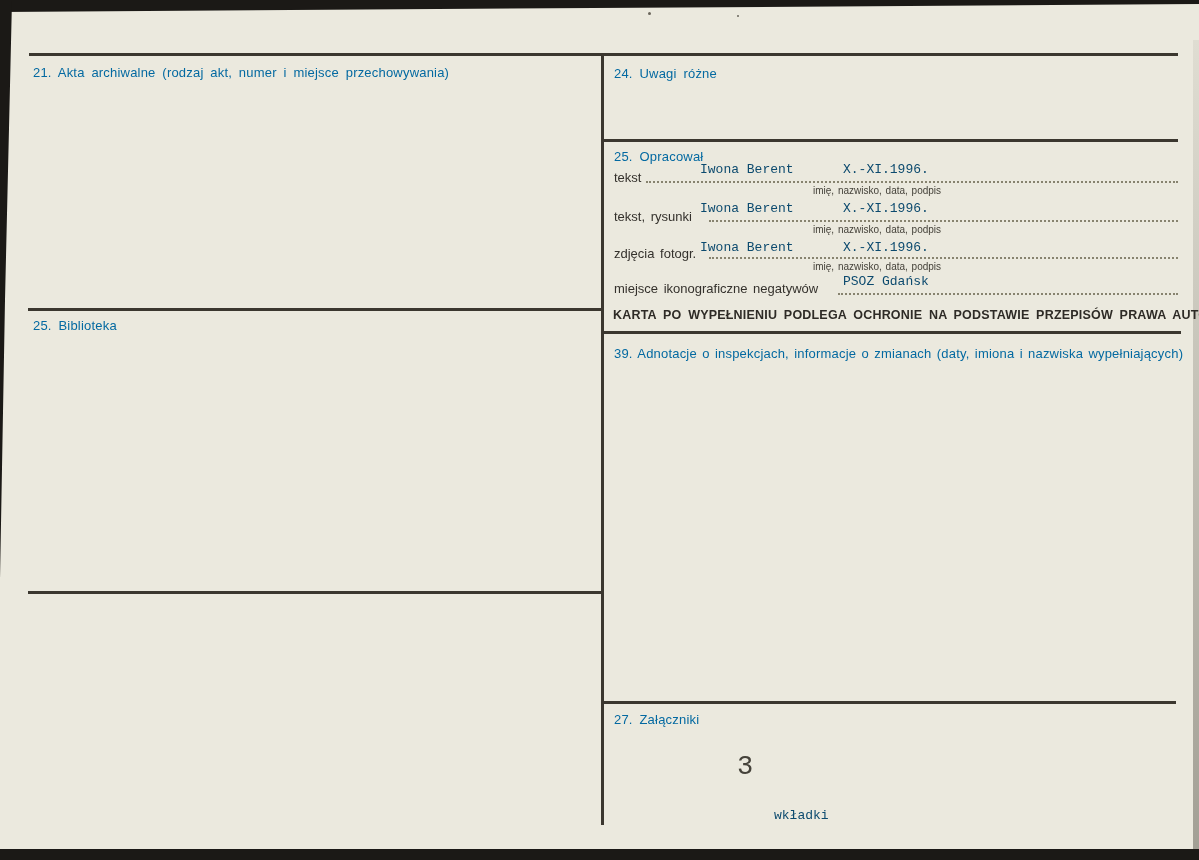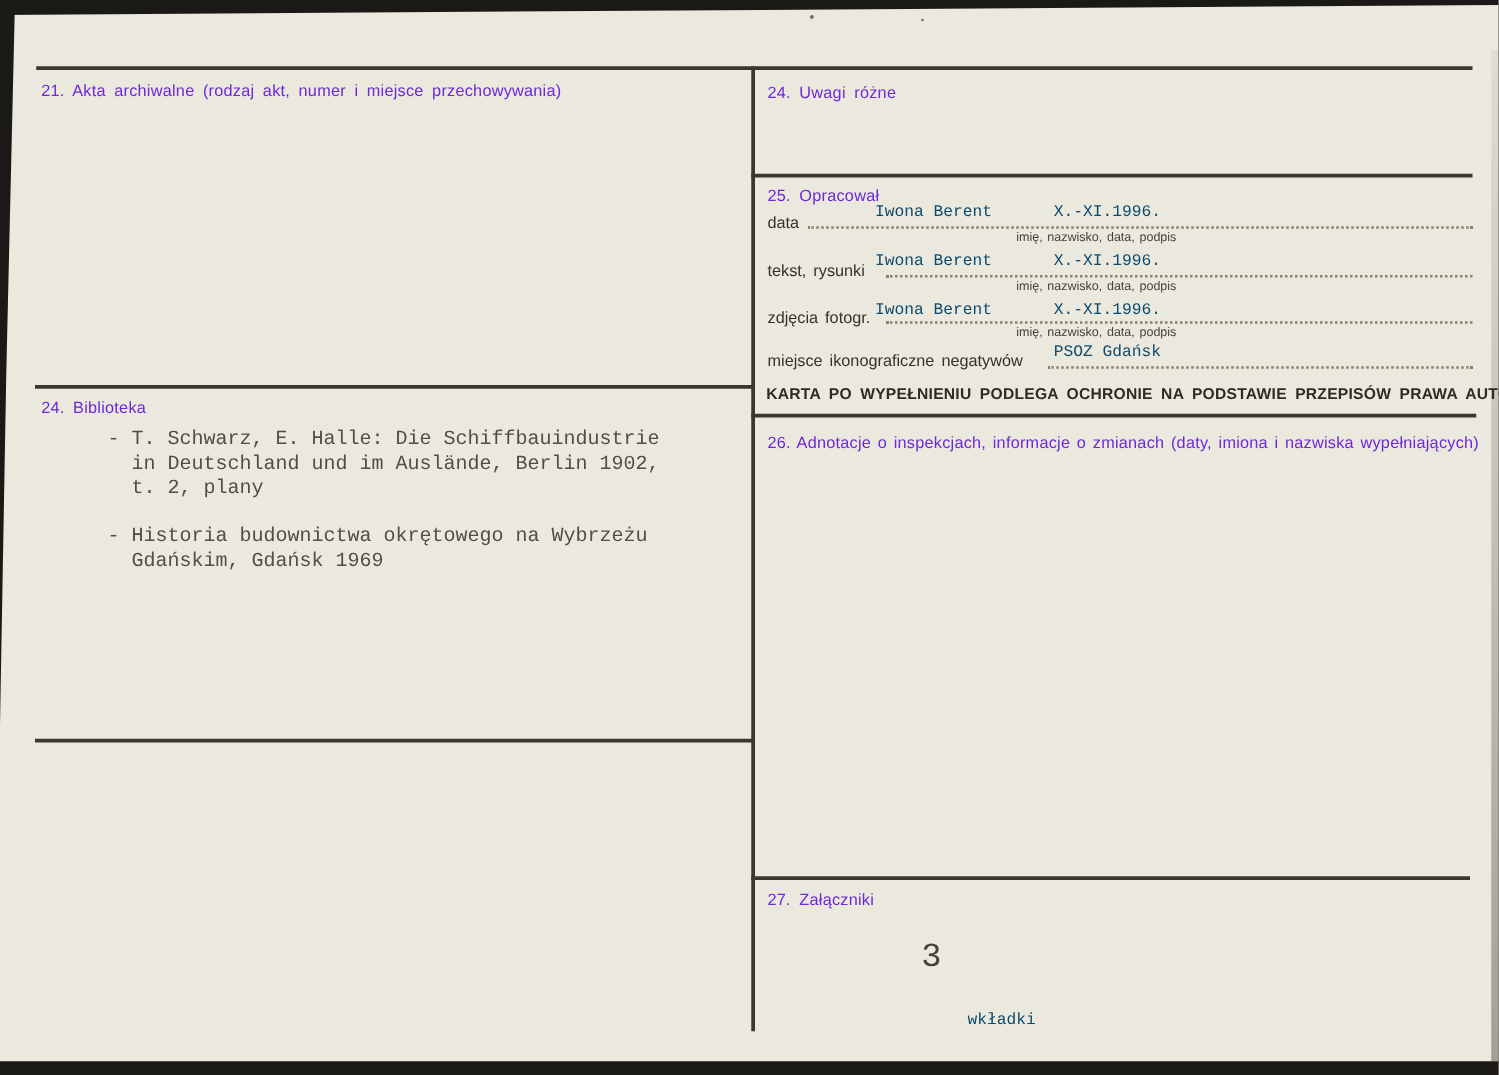--- a/index.html
+++ b/index.html
@@ -20,21 +20,21 @@
   .edge-right{position:absolute;left:1193px;top:40px;width:6px;height:809px;
     background:linear-gradient(to bottom,rgba(120,116,104,0.10),rgba(74,70,60,0.45));}
   .speck{position:absolute;width:3px;height:3px;border-radius:50%;background:#6a665c;}
 
   
   .hline,.vline{position:absolute;background:#3b372f;}
   .hline{height:3px;}
   .vline{width:3px;}
 
   
-  .hdr{position:absolute;font-size:13px;letter-spacing:.2px;word-spacing:3px;color:#6d28d9;white-space:nowrap;}
+  .hdr{position:absolute;font-size:13px;letter-spacing:.2px;word-spacing:3px;color:#0369a1;white-space:nowrap;}
   .hdr-tight{word-spacing:1.5px;}
   .tw{position:absolute;font-family:Liberation Mono, monospace;
       font-size:13px;color:#0c4a6e;white-space:nowrap;}
   .tw-block{position:absolute;font-family:"Liberation Mono","DejaVu Sans Mono",monospace;
       font-size:16px;line-height:19.5px;color:#524e45;white-space:pre;}
   .fld-label{position:absolute;font-size:13px;word-spacing:2px;color:#34312c;white-space:nowrap;}
   .dotline{position:absolute;height:0;border-bottom:2px dotted #87836f;}
   .caption{position:absolute;font-size:10px;color:#45423a;word-spacing:1px;white-space:nowrap;}
   .notice{position:absolute;font-size:12.5px;font-weight:bold;letter-spacing:.2px;word-spacing:3px;
       color:#2e2b26;white-space:nowrap;}
@@ -56,35 +56,29 @@
   <div class="hline" style="left:29px;top:53px;width:1149px;"></div>
   <div class="vline" style="left:601px;top:53px;height:772px;"></div>
   <div class="hline" style="left:28px;top:308px;width:574px;"></div>
   <div class="hline" style="left:28px;top:591px;width:574px;"></div>
   <div class="hline" style="left:601px;top:139px;width:577px;"></div>
   <div class="hline" style="left:601px;top:331px;width:580px;"></div>
   <div class="hline" style="left:601px;top:701px;width:575px;"></div>
 
   <div class="hdr" style="left:33px;top:65px;">21. Akta archiwalne (rodzaj akt, numer i miejsce przechowywania)</div>
 
-  <div class="hdr" style="left:33px;top:318px;">24. Biblioteka</div>
-  <div class="tw-block" style="left:86px;top:342px;">- T. Schwarz, E. Halle: Die Schiffbauindustrie
-  in Deutschland und im Auslände, Berlin 1902,
-  t. 2, plany
-
-- Historia budownictwa okrętowego na Wybrzeżu
-  Gdańskim, Gdańsk 1969</div>
+  <div class="hdr" style="left:33px;top:318px;">25. Biblioteka</div>
 
 
   <div class="hdr" style="left:614px;top:66px;">24. Uwagi różne</div>
 
   <div class="hdr" style="left:614px;top:149px;">25. Opracował</div>
 
   <div>
-    <div class="fld-label" style="left:614px;top:170px;">data</div>
+    <div class="fld-label" style="left:614px;top:170px;">tekst</div>
     <div class="dotline" style="left:646px;top:181px;width:532px;"></div>
     <div class="tw" style="left:700px;top:162px;">Iwona Berent</div>
     <div class="tw" style="left:843px;top:162px;">X.-XI.1996.</div>
     <div class="caption" style="left:813px;top:185px;">imię, nazwisko, data, podpis</div>
   </div>
 
   <div>
     <div class="fld-label" style="left:614px;top:209px;">tekst, rysunki</div>
     <div class="dotline" style="left:709px;top:220px;width:469px;"></div>
     <div class="tw" style="left:700px;top:201px;">Iwona Berent</div>
@@ -101,19 +95,19 @@
   </div>
 
   <div>
     <div class="fld-label" style="left:614px;top:281px;">miejsce ikonograficzne negatywów</div>
     <div class="dotline" style="left:838px;top:293px;width:340px;"></div>
     <div class="tw" style="left:843px;top:274px;">PSOZ Gdańsk</div>
   </div>
 
   <div class="notice" style="left:613px;top:308px;">KARTA PO WYPEŁNIENIU PODLEGA OCHRONIE NA PODSTAWIE PRZEPISÓW PRAWA AUTORSKIEGO</div>
 
-  <div class="hdr hdr-tight" style="left:614px;top:346px;">26. Adnotacje o inspekcjach, informacje o zmianach (daty, imiona i nazwiska wypełniających)</div>
+  <div class="hdr hdr-tight" style="left:614px;top:346px;">39. Adnotacje o inspekcjach, informacje o zmianach (daty, imiona i nazwiska wypełniających)</div>
 
   <div class="hdr" style="left:614px;top:712px;">27. Załączniki</div>
   <div class="attach-count" style="left:737px;top:752px;">3</div>
   <div class="tw" style="left:774px;top:762px;margin-top:46px;">wkładki</div>
 
 </div>
 
 </body></html>

